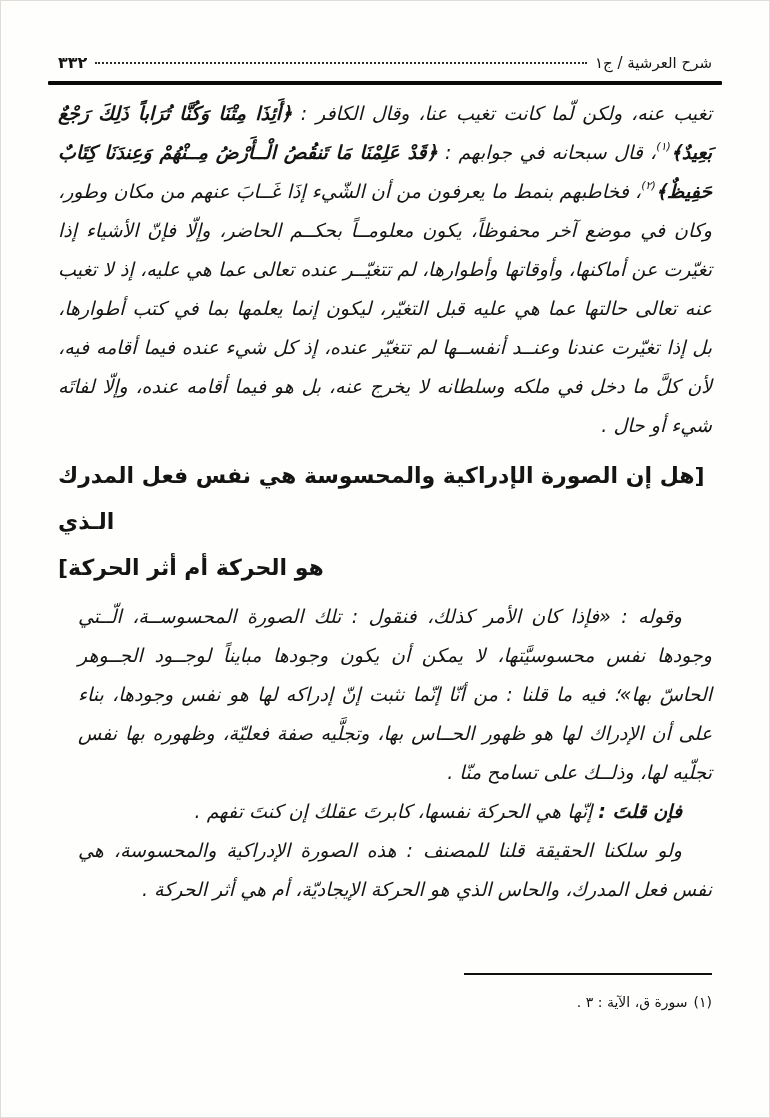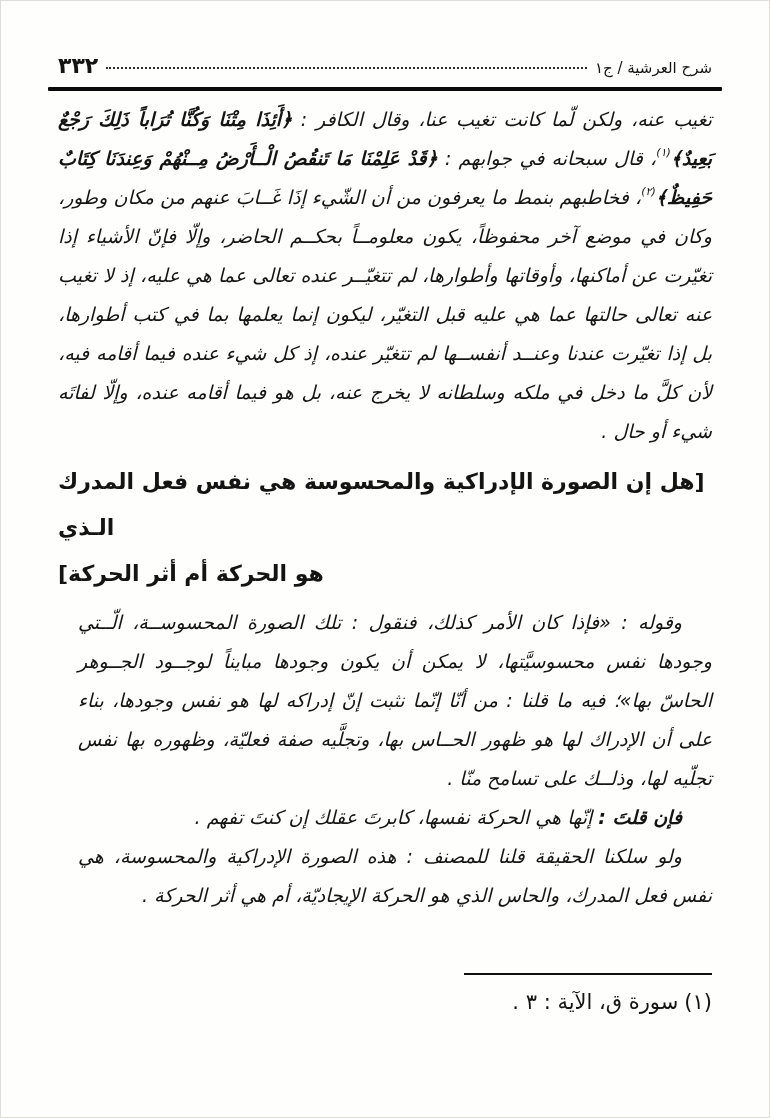--- a/index.html
+++ b/index.html
@@ -29,21 +29,21 @@
     white-space: nowrap;
     letter-spacing: 0.2px;
   }
   .leader {
     flex: 1;
     border-bottom: 2px dotted #2b2b2b;
     transform: translateY(-4px);
   }
   .page-number {
     font-weight: bold;
-    font-size: 22px;
+    font-size: 16px;
     white-space: nowrap;
   }
   .header-rule {
     height: 4px;
     background: #0a0a0a;
     margin: 9px -10px 0 -10px;
     border-radius: 1px;
   }
   main {
     margin-top: 9px;
@@ -75,21 +75,21 @@
     right: 57px;
     left: 57px;
   }
   .fn-rule {
     width: 248px;
     height: 2px;
     background: #0f0f0f;
     margin-bottom: 6px;
   }
   .fn {
-    font-size: 21px;
+    font-size: 14px;
     line-height: 42px;
     text-align: right;
     white-space: nowrap;
   }
   .fn .fn-marker { margin-left: 6px; }
 </style>
 </head>
 <body>
 
 <div class="page">

